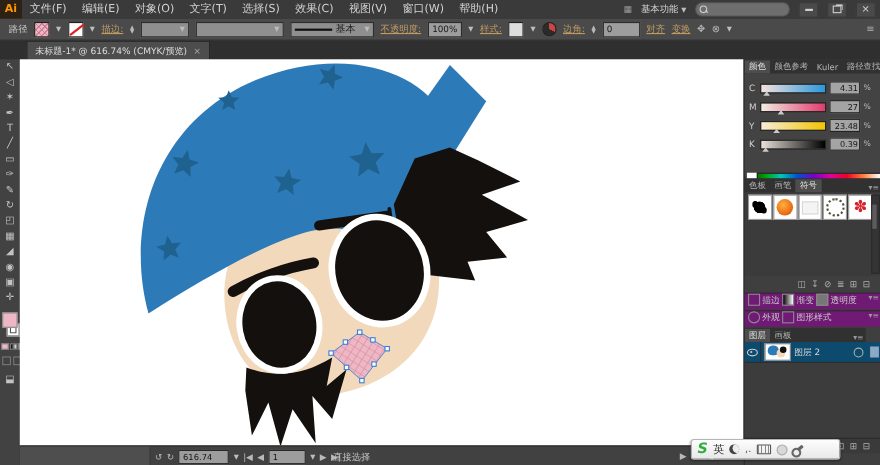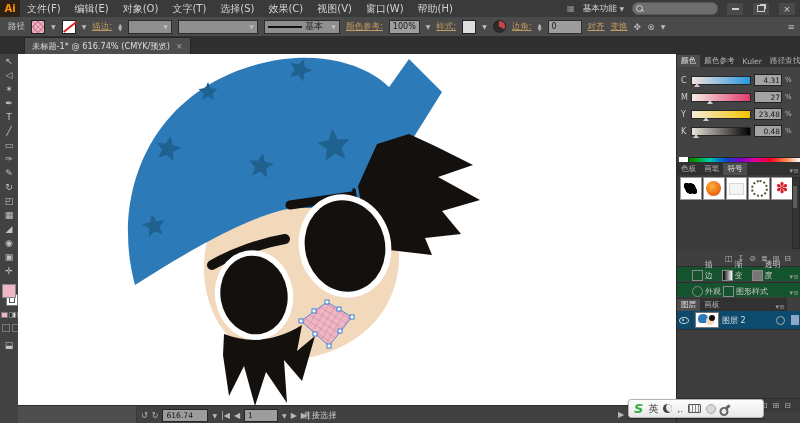--- a/index.html
+++ b/index.html
@@ -58,21 +58,21 @@
   .track{position:relative;width:58px;height:7px;border:1px solid #262626;}
   .knob{position:absolute;top:6px;width:0;height:0;border-left:3px solid transparent;border-right:3px solid transparent;border-bottom:4px solid #c9c9c9;}
   .chan .V{width:25px;height:10px;background:#a4a4a4;border:1px solid #222;color:#161616;font-size:7.4px;display:flex;align-items:center;justify-content:flex-end;padding-right:1px;}
   .chan .U{font-size:7px;color:#bbb;}
   #spectrum{position:absolute;left:2px;top:90px;width:120px;height:13px;background:linear-gradient(90deg,#003c00,#00a000,#00c8b4,#0050d2,#7a00c8,#e000a0,#ee0028,#ff8040,#ffffff);border:1px solid #262626;}
   #bw-swatch{position:absolute;left:2px;top:90px;width:9px;height:13px;background:linear-gradient(180deg,#fff 0 50%,#000 50% 100%);border-right:1px solid #262626;}
   .sym{width:21px;height:21px;background:#fff;border:1px solid #9a9a9a;display:flex;align-items:center;justify-content:center;overflow:hidden;}
   .scroll{position:absolute;right:1px;top:2px;width:6px;height:70px;background:#343434;border:1px solid #2a2a2a;}
   .scroll .thumb{position:absolute;left:0;top:8px;width:4px;height:22px;background:#5c5c5c;margin:0 0 0 0;}
   .icon-row{display:flex;align-items:center;justify-content:flex-end;gap:5px;padding-right:10px;height:14px;color:#b0b0b0;font-size:8px;}
-  .cpanel{display:flex;align-items:flex-end;height:15px;background:#14532d;border-top:1px solid #2c2c2c;gap:2px;padding-left:15px;font-size:8px;color:#c6c6c6;}
+  .cpanel{display:flex;align-items:flex-start;height:15px;background:#701a75;border-top:1px solid #2c2c2c;gap:2px;padding-left:3px;font-size:8px;color:#c6c6c6;}
   .cpanel .ic{width:9px;height:9px;border:1px solid #8a8a8a;display:inline-block;}
   .lrow{position:absolute;left:0;width:124px;height:18px;display:flex;align-items:center;gap:3px;border-bottom:1px solid #2e2e2e;}
   .lrow .eye{width:14px;height:100%;border-right:1px solid #2e2e2e;display:flex;align-items:center;justify-content:center;}
   .eye-i{width:8px;height:5px;border:1px solid #cfcfcf;border-radius:50%;position:relative;}
   .eye-i:after{content:"";position:absolute;left:2px;top:1px;width:2px;height:2px;background:#cfcfcf;border-radius:50%;}
   .lthumb{width:22px;height:14px;background:#fff;border:1px solid #777;position:relative;overflow:hidden;}
   .lname{font-size:8px;color:#ddd;}
   .ltarget{margin-left:auto;width:7px;height:7px;border:1px solid #aaa;border-radius:50%;margin-right:3px;}
   .lsel{width:8px;height:10px;background:#8fa8c8;margin-right:2px;}
   
@@ -139,21 +139,21 @@
         <span class="dd-arrow" style="margin-left:auto">▼</span>
       </span>
     <span class="cb-dd" style="width:72px">
         <span class="dd-arrow" style="margin-left:auto">▼</span>
       </span>
     <span class="cb-dd" style="width:68px">
         <span class="stroke-line"></span>
         <span style="color:#1c1c1c">基本</span>
         <span class="dd-arrow" style="margin-left:auto">▼</span>
       </span>
-    <span class="cb-link">颜色参考:</span>
+    <span class="cb-link">不透明度:</span>
     <span class="cb-box">100%</span>
       <span class="dd-arrow">▼</span>
     <span class="cb-link">样式:</span>
     <span class="swatch" style="background:#ddd"></span>
       <span class="dd-arrow">▼</span>
     <span id="recolor-icon"></span>
     <span class="cb-link">边角:</span>
     <span class="stepper">
         <span>▲</span>
         <span>▼</span>
@@ -332,21 +332,21 @@
             <span class="knob" style="left:19%"></span>
           </span>
         <span class="V">23.48</span>
         <span class="U">%</span>
       </div>
       <div class="chan" style="top:57px">
         <span class="L">K</span>
         <span class="track" style="background:linear-gradient(90deg,#e9e2da,#000)">
             <span class="knob" style="left:1%"></span>
           </span>
-        <span class="V">0.48</span>
+        <span class="V">0.39</span>
         <span class="U">%</span>
       </div>
       <div id="spectrum"></div>
       <div id="bw-swatch"></div>
     </div>
 
     <div class="ptabs abs" style="left:0;top:108px;width:124px">
       <span class="ptab">色板</span>
       <span class="ptab">画笔</span>
       <span class="ptab active">符号</span>

